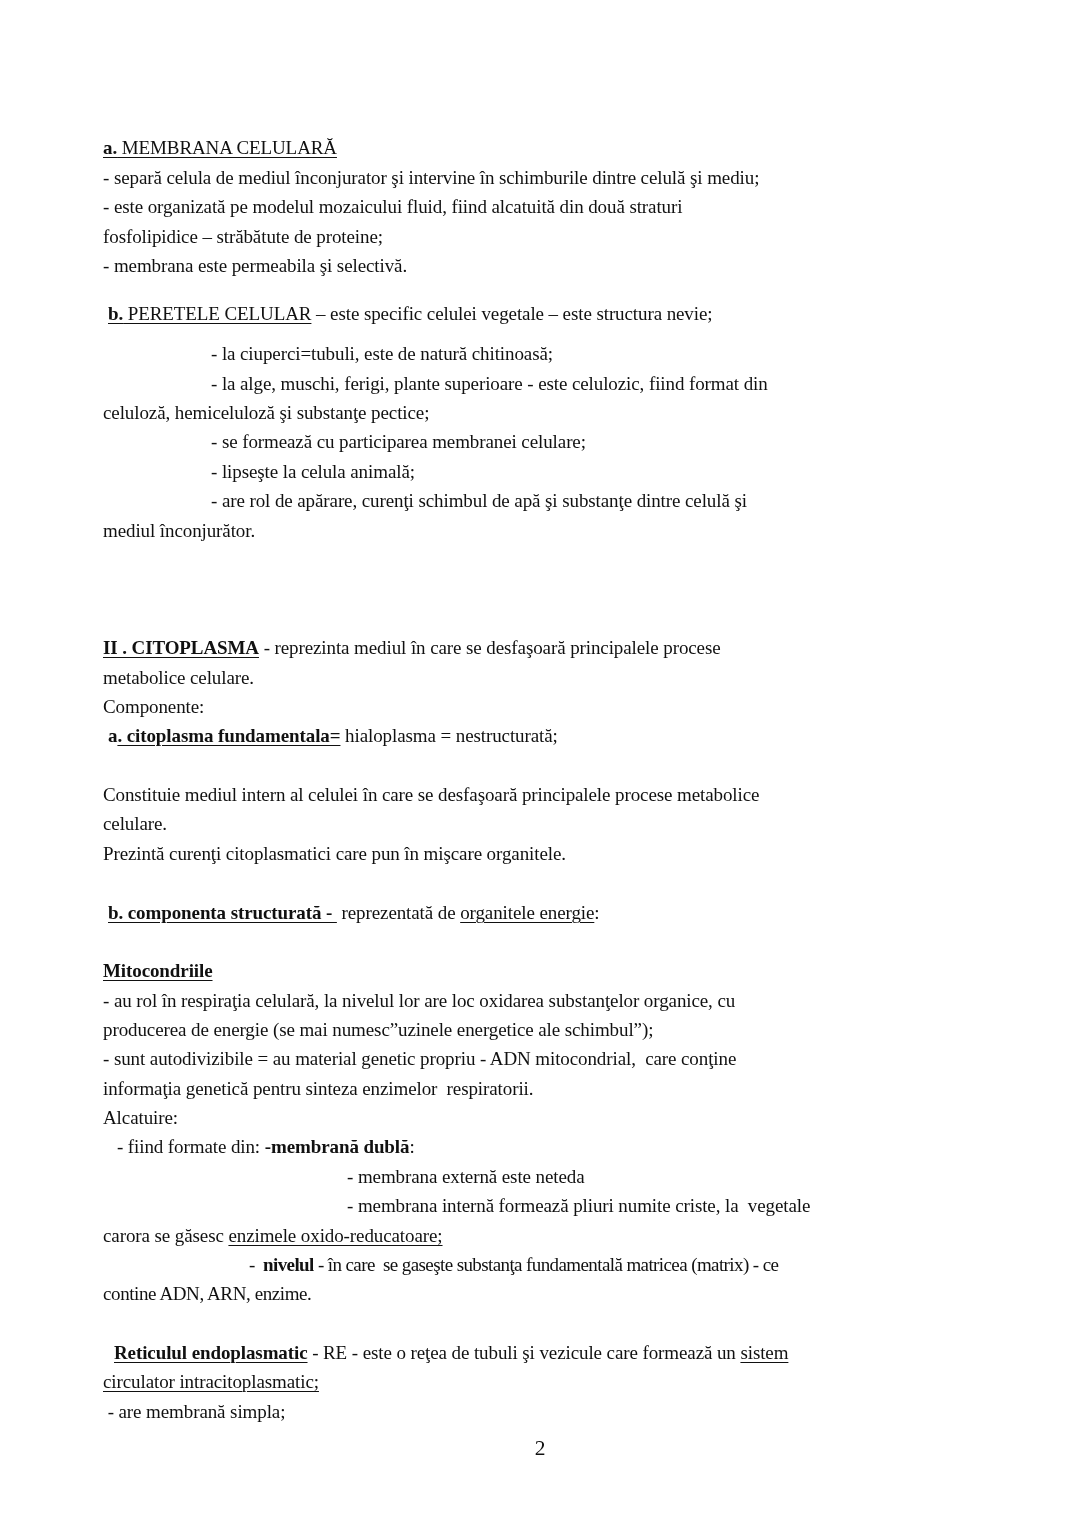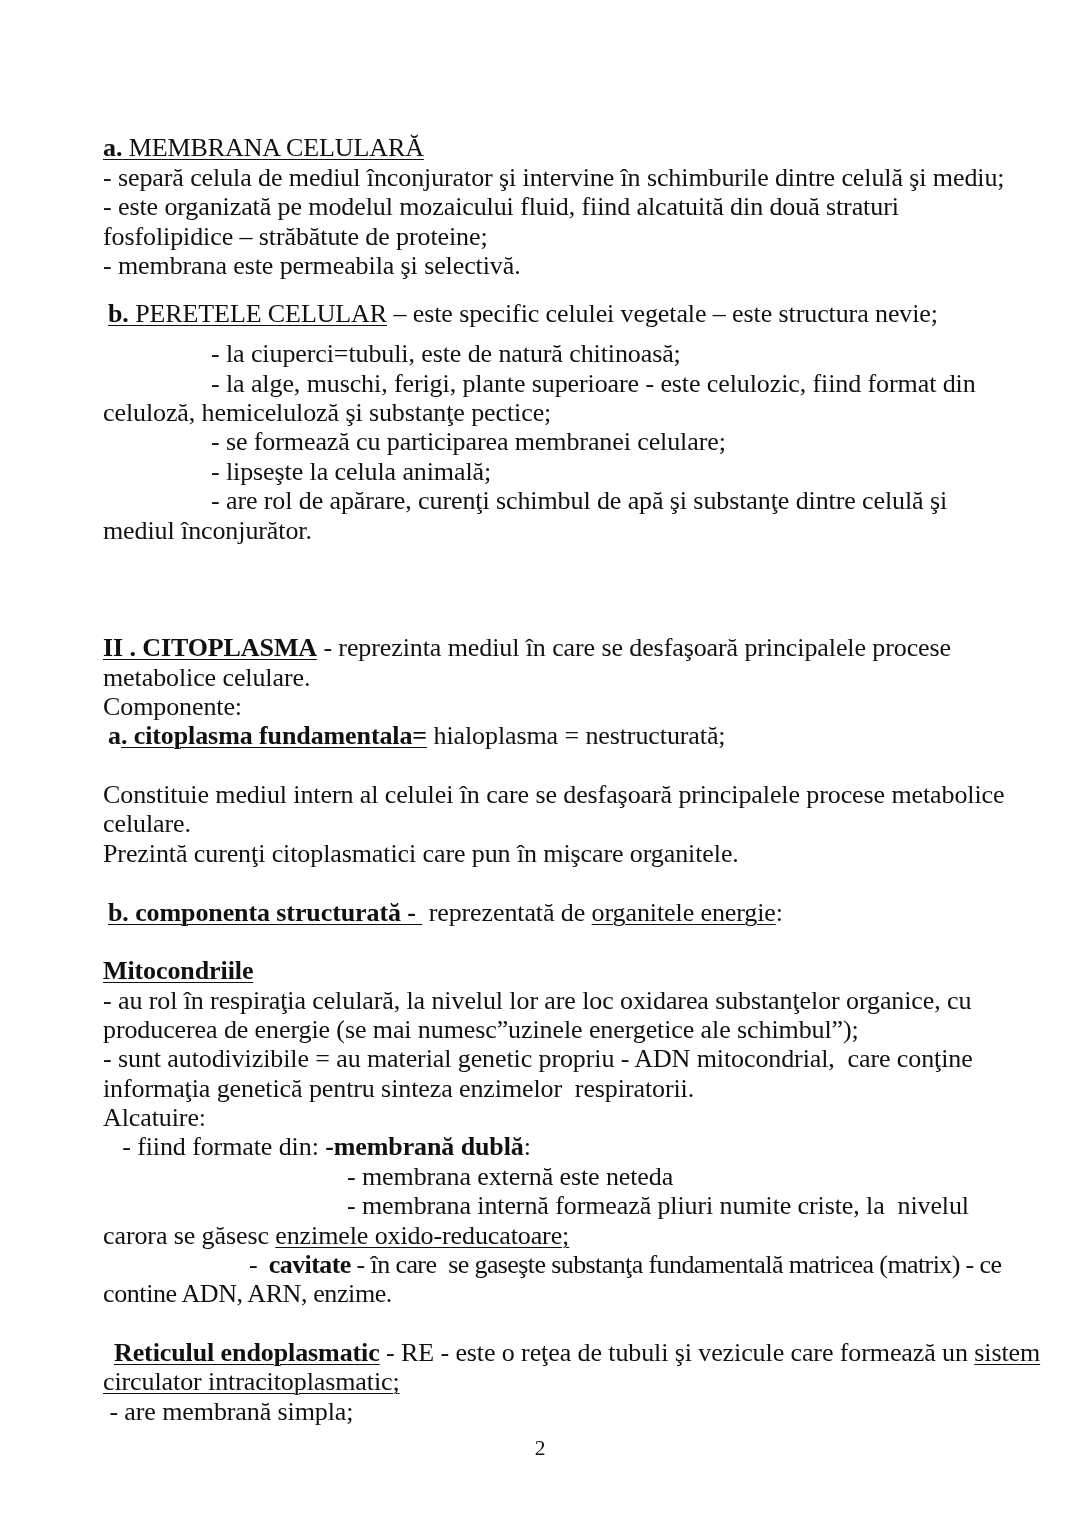--- a/index.html
+++ b/index.html
@@ -1,18 +1,18 @@
 <!DOCTYPE html>
 <html><head>
 <meta charset="utf-8">
 <style>
   html, body { margin: 0; padding: 0; background: #ffffff; }
   body { width: 1080px; height: 1527px; position: relative; overflow: hidden;
          font-family: "Liberation Serif", "DejaVu Serif", serif; color: #111; }
-  .ln { position: absolute; left: 103px; font-size: 26px; line-height: 29px; white-space: pre; letter-spacing: -0.1px; }
+  .ln { position: absolute; left: 103px; font-size: 19px; line-height: 29px; white-space: pre; letter-spacing: -0.1px; }
   .u { text-decoration: underline; text-underline-offset: 3px; text-decoration-thickness: 1px; }
   .b { font-weight: bold; }
   .pg { position: absolute; left: 0; width: 1080px; text-align: center; font-size: 21.5px; top: 1436px; }
 </style>
 </head>
 <body>
 
 <div class="ln u" style="top:133px"><span class="b">a.</span><span> MEMBRANA CELULARĂ</span></div>
 <div class="ln" style="top:163px">- separă celula de mediul înconjurator şi intervine în schimburile dintre celulă şi mediu;</div>
 <div class="ln" style="top:192px">- este organizată pe modelul mozaicului fluid, fiind alcatuită din două straturi</div>
@@ -40,22 +40,22 @@
 <div class="ln" style="top:898px; left:108px"><span class="b u">b. componenta structurată - </span><span> reprezentată de </span><span class="u">organitele energie</span><span>:</span></div>
 
 <div class="ln b u" style="top:956px">Mitocondriile</div>
 <div class="ln" style="top:986px">- au rol în respiraţia celulară, la nivelul lor are loc oxidarea substanţelor organice, cu</div>
 <div class="ln" style="top:1015px">producerea de energie (se mai numesc”uzinele energetice ale schimbul”);</div>
 <div class="ln" style="top:1044px">- sunt autodivizibile = au material genetic propriu - ADN mitocondrial,  care conţine</div>
 <div class="ln" style="top:1074px">informaţia genetică pentru sinteza enzimelor  respiratorii.</div>
 <div class="ln" style="top:1103px">Alcatuire:</div>
 <div class="ln" style="top:1132px"><span>   - fiind formate din: </span><span class="b">-membrană dublă</span><span>:</span></div>
 <div class="ln" style="top:1162px; left:347px">- membrana externă este neteda</div>
-<div class="ln" style="top:1191px; left:347px">- membrana internă formează pliuri numite criste, la  nivelul</div>
+<div class="ln" style="top:1191px; left:347px">- membrana internă formează pliuri numite criste, la  vegetale</div>
 <div class="ln" style="top:1221px"><span>carora se găsesc </span><span class="u">enzimele oxido-reducatoare;</span></div>
-<div class="ln" style="top:1250px; left:249px; letter-spacing:-0.6px"><span>-  </span><span class="b">cavitate</span><span> - în care  se gaseşte substanţa fundamentală matricea (matrix) - ce</span></div>
+<div class="ln" style="top:1250px; left:249px; letter-spacing:-0.6px"><span>-  </span><span class="b">nivelul</span><span> - în care  se gaseşte substanţa fundamentală matricea (matrix) - ce</span></div>
 <div class="ln" style="top:1279px; letter-spacing:-0.4px">contine ADN, ARN, enzime.</div>
 
 <div class="ln" style="top:1338px; left:114px"><span class="b u">Reticulul endoplasmatic</span><span> - RE - este o reţea de tubuli şi vezicule care formează un </span><span class="u">sistem</span></div>
 <div class="ln u" style="top:1367px">circulator intracitoplasmatic;</div>
 <div class="ln" style="top:1397px"> - are membrană simpla;</div>
 
 <div class="pg">2</div>
 
 </body></html>

